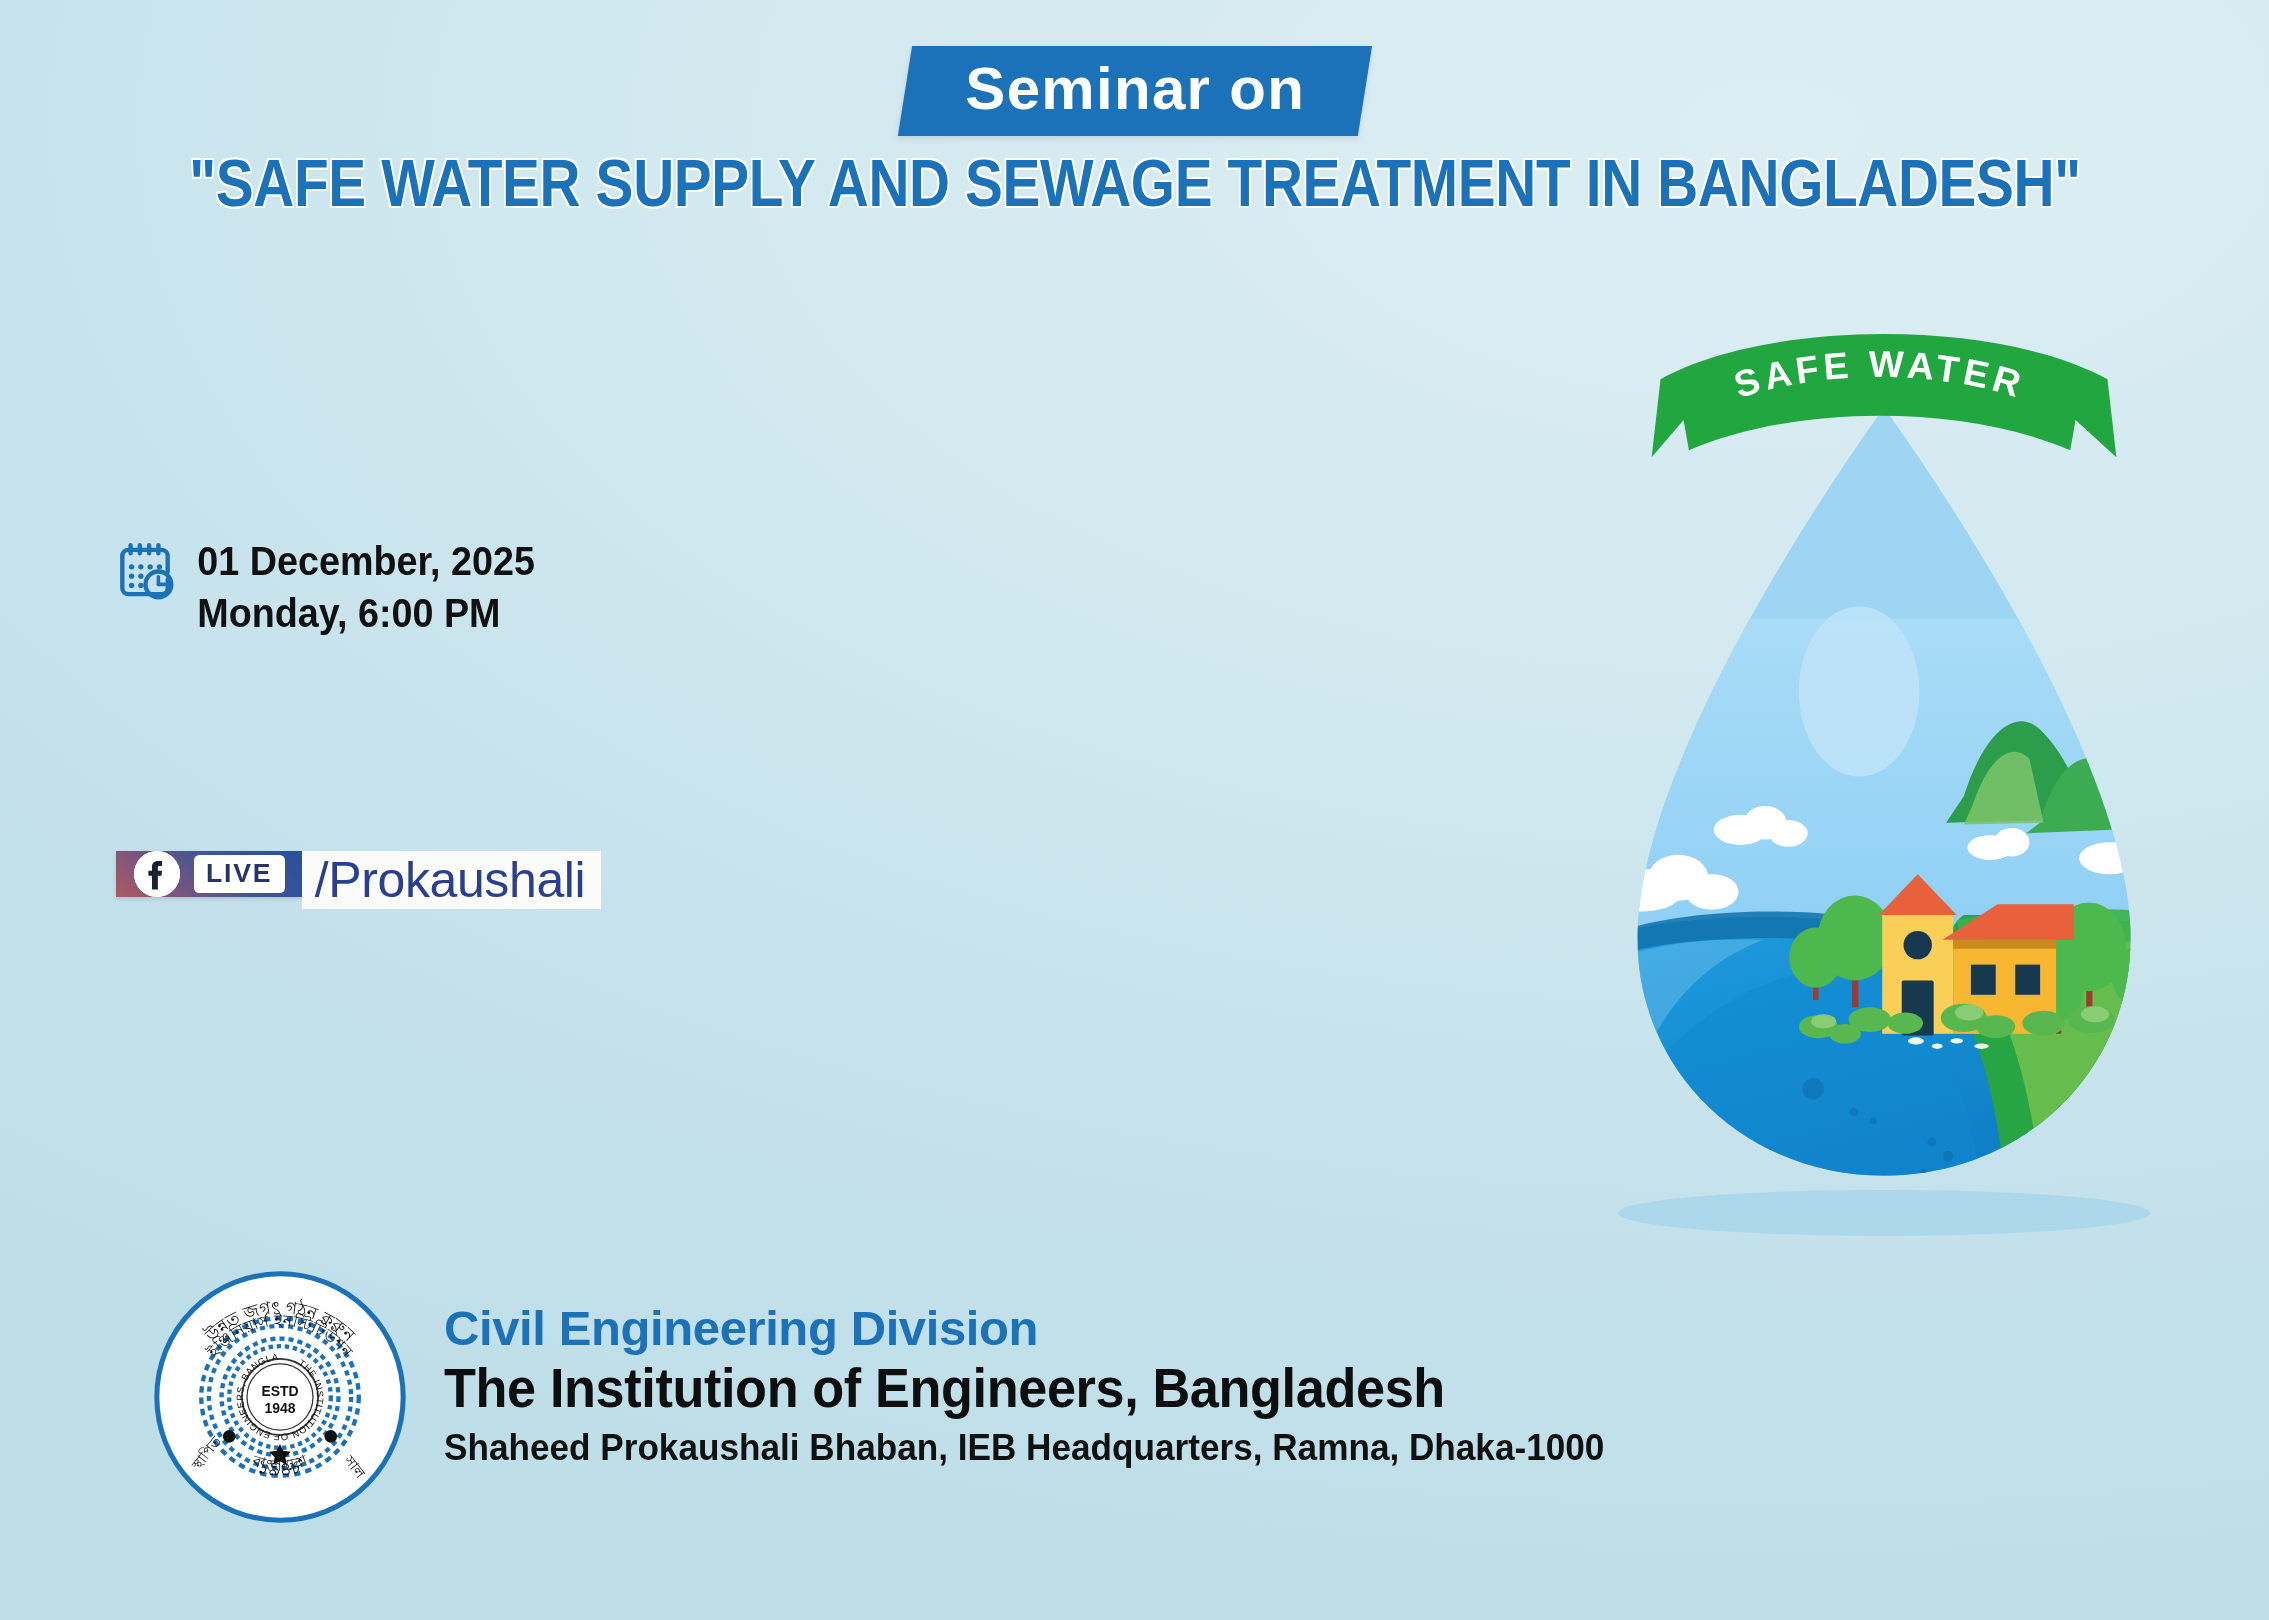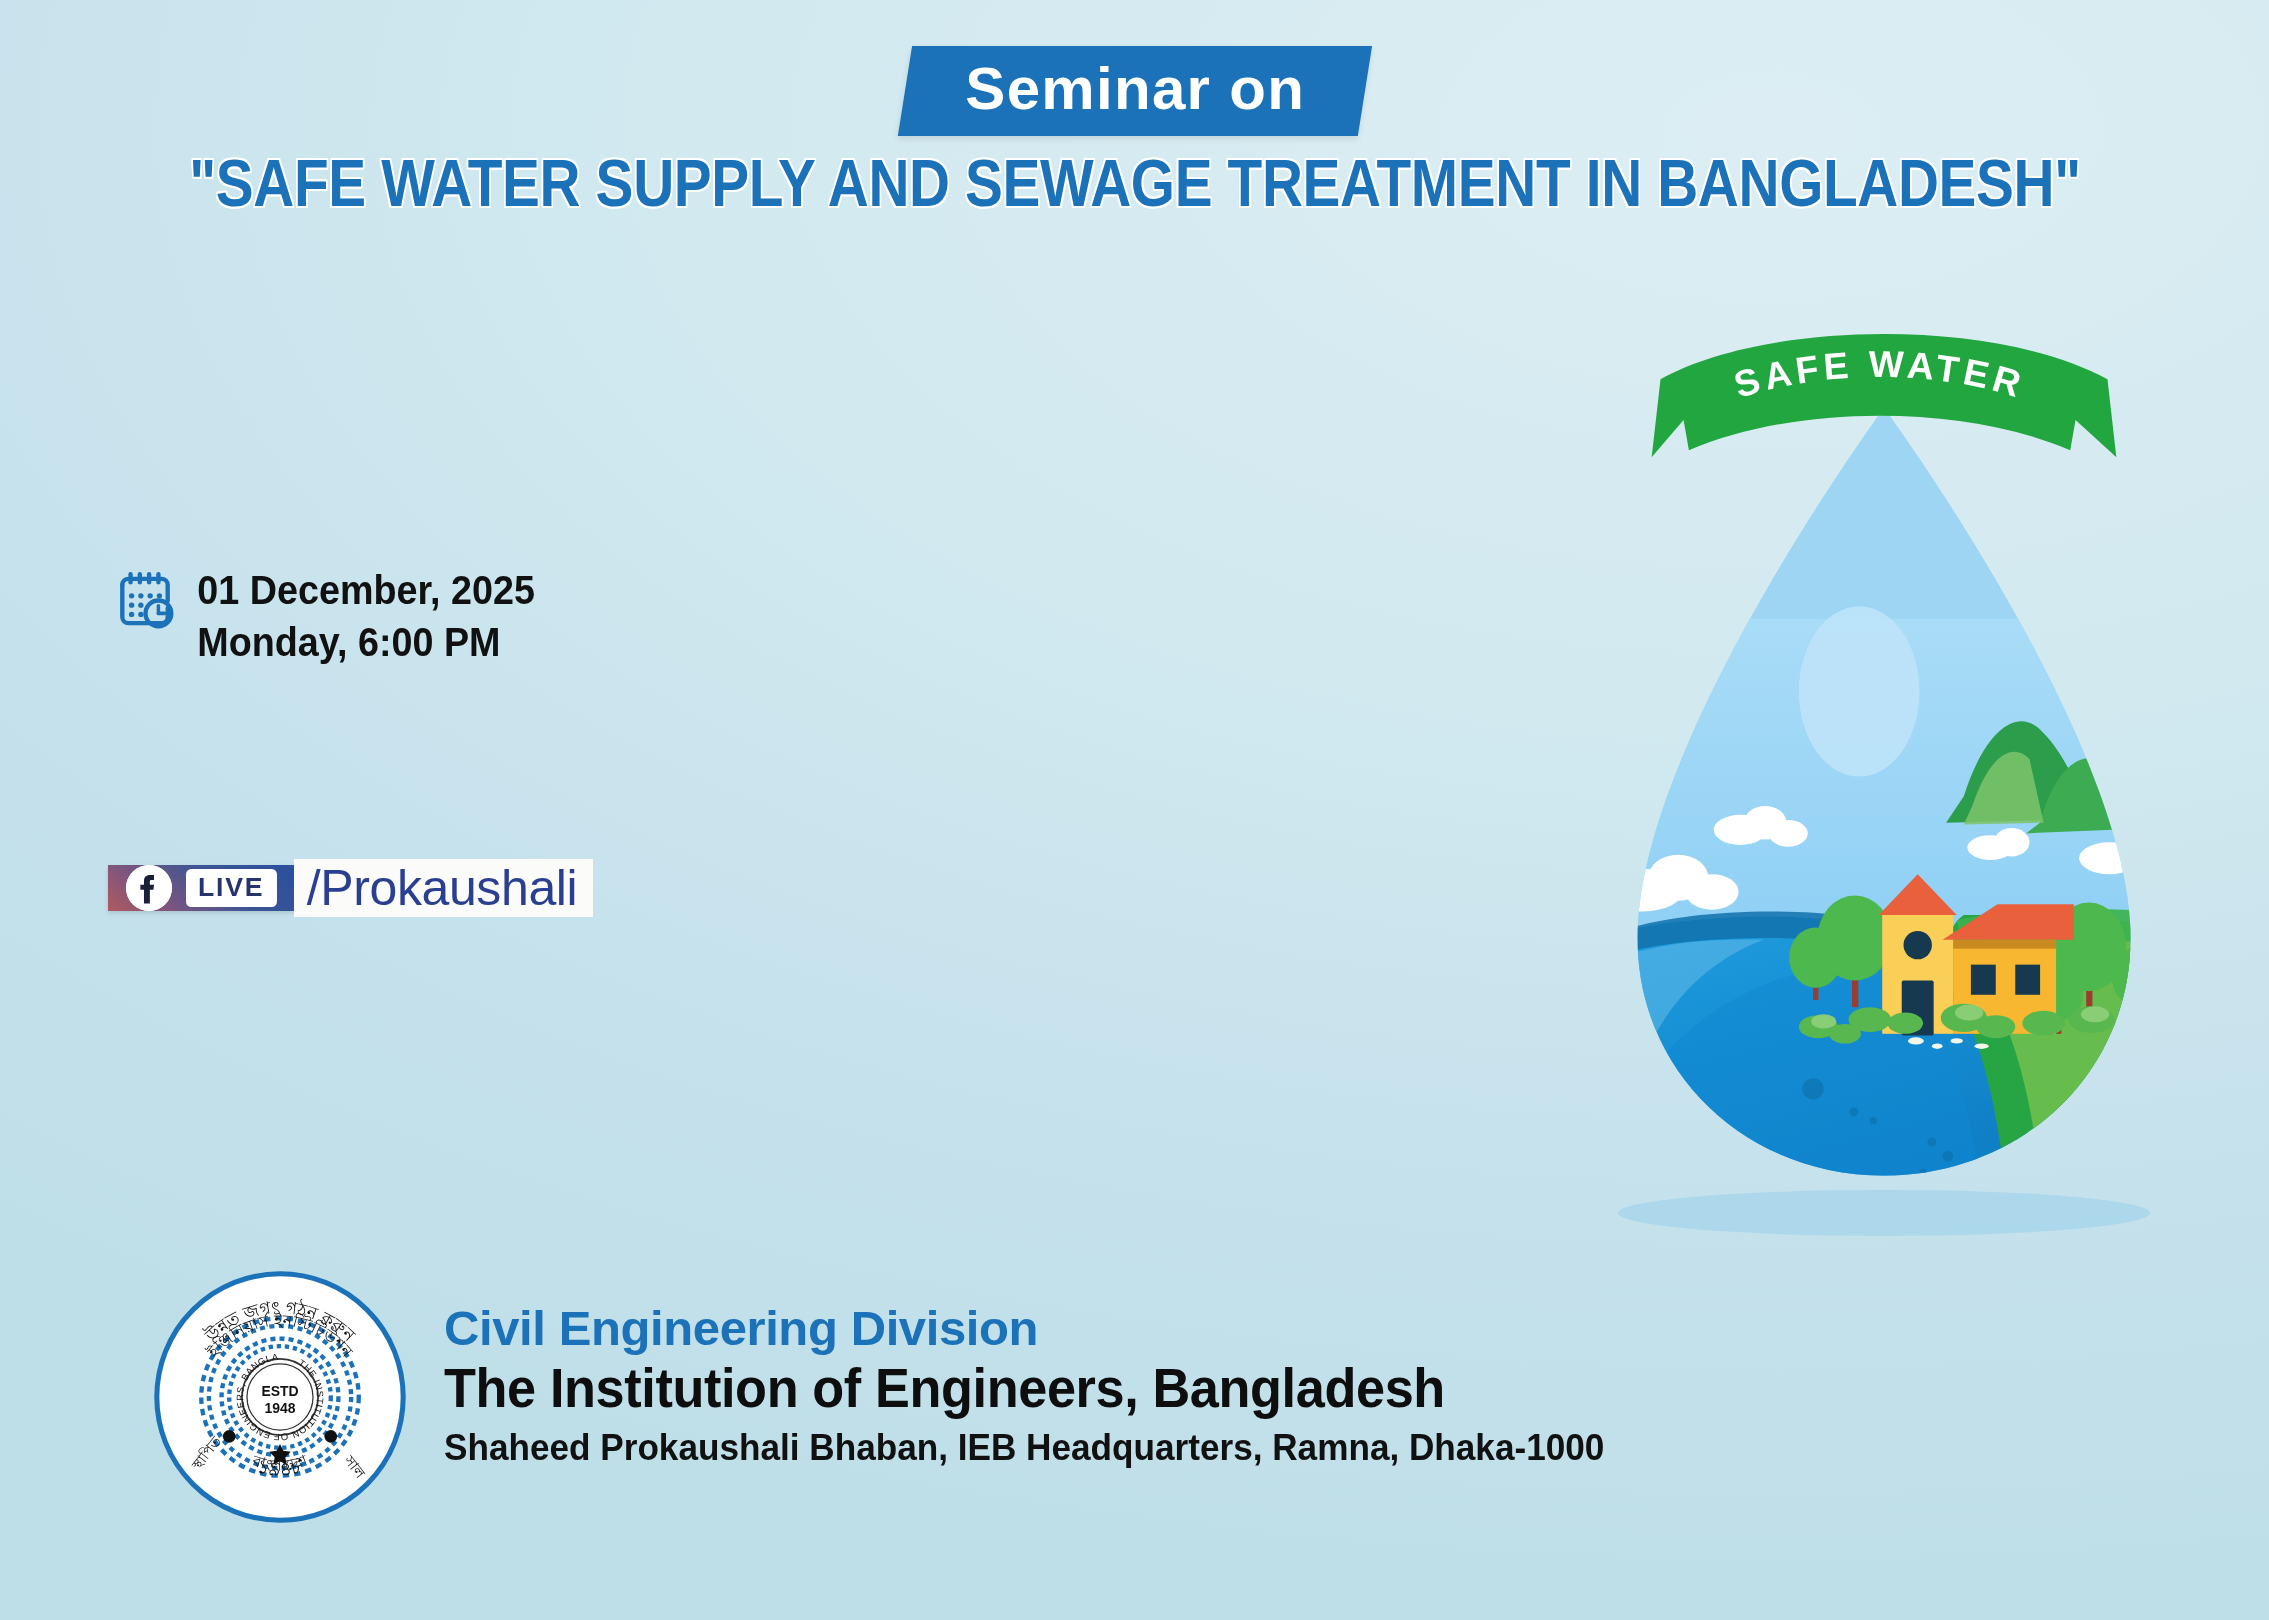--- a/index.html
+++ b/index.html
@@ -66,21 +66,21 @@
        1.8px  1.8px 0 rgba(255,255,255,0.95),
       -1.8px  1.8px 0 rgba(255,255,255,0.95),
        1.8px -1.8px 0 rgba(255,255,255,0.95),
       -1.8px -1.8px 0 rgba(255,255,255,0.95);
   }
 
   
   .info-block {
     position: absolute;
     left: 108px;
-    top: 564px;
+    top: 535px;
     width: 1259px;
   }
   .info-row {
     display: flex;
     align-items: flex-start;
     margin-bottom: 32px;
   }
   .info-icon {
     flex: 0 0 auto;
     width: 73px;
@@ -99,24 +99,24 @@
     line-height: 1.28;
     transform: scaleX(0.92);
     transform-origin: 0 50%;
     white-space: nowrap;
   }
   .info-text .line { display: block; }
 
   
   .fb-row {
     position: absolute;
-    left: 108px;
+    left: 116px;
     top: 851px;
     display: flex;
-    align-items: center;
+    align-items: flex-start;
     height: 74px;
   }
   .fb-badge {
     display: flex;
     align-items: center;
     gap: 14px;
     padding: 0 17.7px;
     background: linear-gradient(40deg, #b05a5f 0%, #7a5580 28%, #3c5594 60%, #2a4f9e 100%);
     box-shadow: 0 1.8px 4.4px rgba(0,0,0,0.13);
   }

